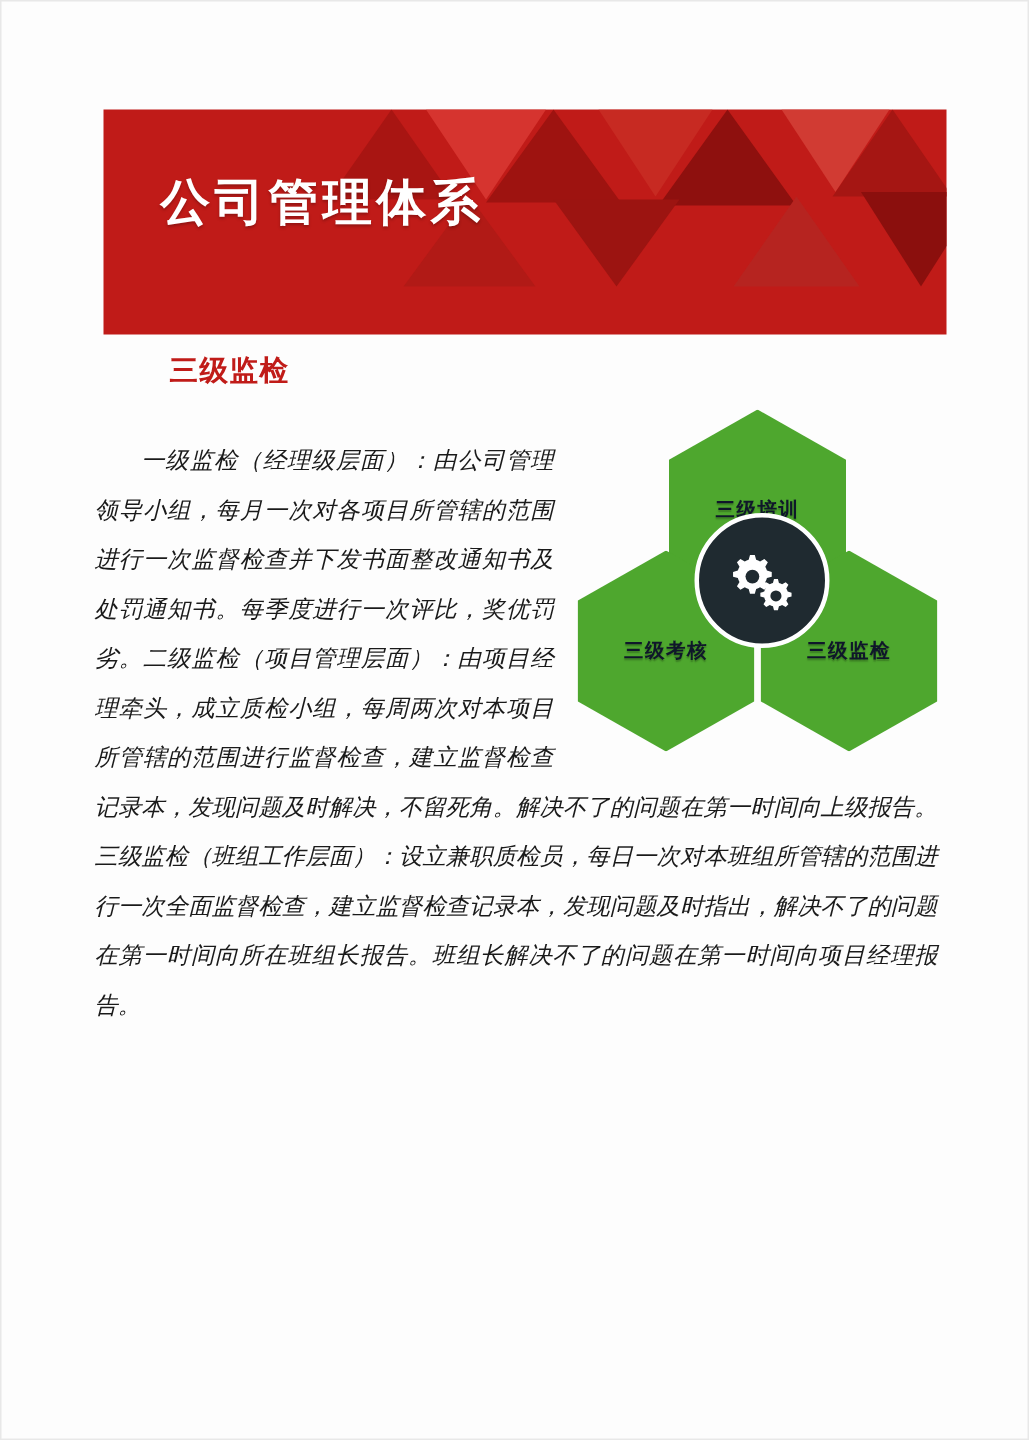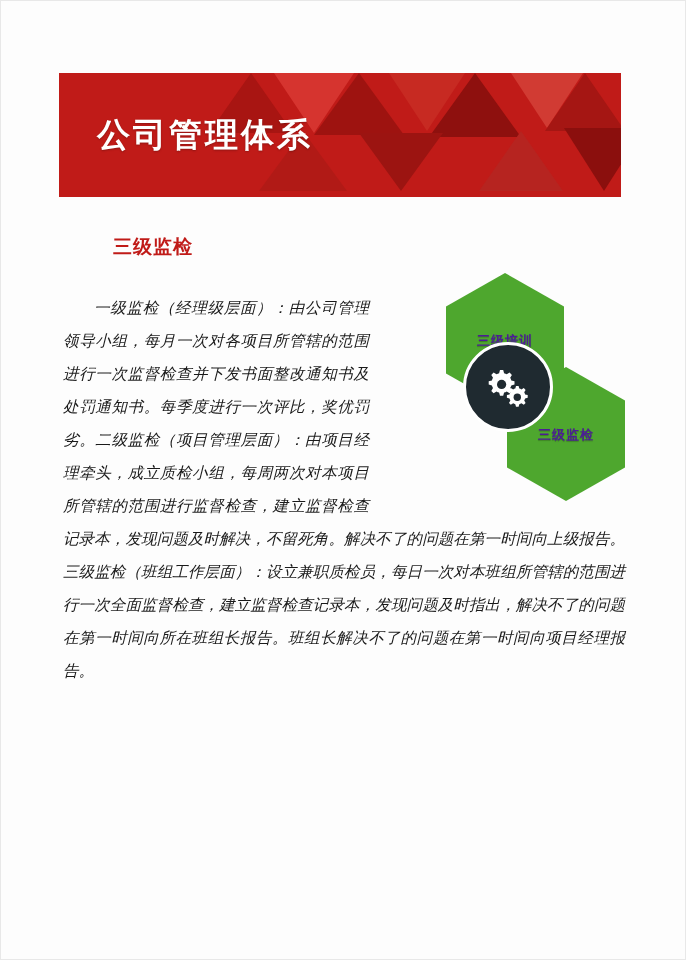--- a/index.html
+++ b/index.html
@@ -18,24 +18,24 @@
     position: absolute;
     inset: 0;
     background: #fdfdfd;
     border: 1px solid #e8e8e8;
     box-sizing: border-box;
   }
 
   
   .banner {
     position: absolute;
-    left: 58px;
+    left: 68px;
     top: 72px;
     width: 562px;
-    height: 124px;
+    height: 150px;
     background: #c01b18;
     overflow: hidden;
   }
   .banner .tri {
     position: absolute;
     width: 0;
     height: 0;
     border-style: solid;
   }
   .banner-title {
@@ -99,24 +99,24 @@
     position: absolute;
     width: 118px;
     height: 134px;
     background: #4ea72e;
     clip-path: polygon(50% 0%, 100% 25%, 100% 75%, 50% 100%, 0% 75%, 0% 25%);
     display: flex;
     align-items: center;
     justify-content: center;
   }
   .hex span {
-    color: #4c1d95;
+    color: #0f172a;
     font-size: 13px;
     font-weight: bold;
-    font-family: Liberation Serif, serif;
+    font-family: Liberation Mono, monospace;
     letter-spacing: 1px;
     text-shadow: 0 1px 1px rgba(0,0,0,.25);
   }
   .hex-top   { left: 61px;  top: 0px;   }
   .hex-left  { left: 0px;   top: 94px;  }
   .hex-right { left: 122px; top: 94px;  }
 
   .hub {
     position: absolute;
     left: 78px;
@@ -155,20 +155,23 @@
 
   <div class="section-title">三级监检</div>
 
   <div class="body-text">
 
     <div class="float-figure">
       <div class="hexwrap">
         <div class="hex hex-top">
           <span>三级培训</span>
         </div>
+        <div class="hex hex-left">
+          <span>三级考核</span>
+        </div>
         <div class="hex hex-right">
           <span>三级监检</span>
         </div>
         <div class="hub">
           <svg width="50" height="42" viewBox="0 0 50 42" aria-hidden="true">
             <g fill="#ffffff">
               <path d="M17 4 l3.2 0 0.9 3.2 a9 9 0 0 1 2.6 1.1 l2.9-1.7 2.3 2.3 -1.7 2.9 a9 9 0 0 1 1.1 2.6 l3.2 0.9 0 3.2 -3.2 0.9 a9 9 0 0 1 -1.1 2.6 l1.7 2.9 -2.3 2.3 -2.9-1.7 a9 9 0 0 1 -2.6 1.1 l-0.9 3.2 -3.2 0 -0.9-3.2 a9 9 0 0 1 -2.6-1.1 l-2.9 1.7 -2.3-2.3 1.7-2.9 a9 9 0 0 1 -1.1-2.6 l-3.2-0.9 0-3.2 3.2-0.9 a9 9 0 0 1 1.1-2.6 l-1.7-2.9 2.3-2.3 2.9 1.7 a9 9 0 0 1 2.6-1.1 z"></path>
               <circle cx="18.6" cy="18.4" r="4.6" fill="#1f2a30"></circle>
               <path d="M33 20 l2.6 0 0.7 2.6 a7.3 7.3 0 0 1 2.1 0.9 l2.4-1.4 1.8 1.8 -1.4 2.4 a7.3 7.3 0 0 1 0.9 2.1 l2.6 0.7 0 2.6 -2.6 0.7 a7.3 7.3 0 0 1 -0.9 2.1 l1.4 2.4 -1.8 1.8 -2.4-1.4 a7.3 7.3 0 0 1 -2.1 0.9 l-0.7 2.6 -2.6 0 -0.7-2.6 a7.3 7.3 0 0 1 -2.1-0.9 l-2.4 1.4 -1.8-1.8 1.4-2.4 a7.3 7.3 0 0 1 -0.9-2.1 l-2.6-0.7 0-2.6 2.6-0.7 a7.3 7.3 0 0 1 0.9-2.1 l-1.4-2.4 1.8-1.8 2.4 1.4 a7.3 7.3 0 0 1 2.1-0.9 z"></path>
               <circle cx="34.3" cy="31.3" r="3.7" fill="#1f2a30"></circle>

